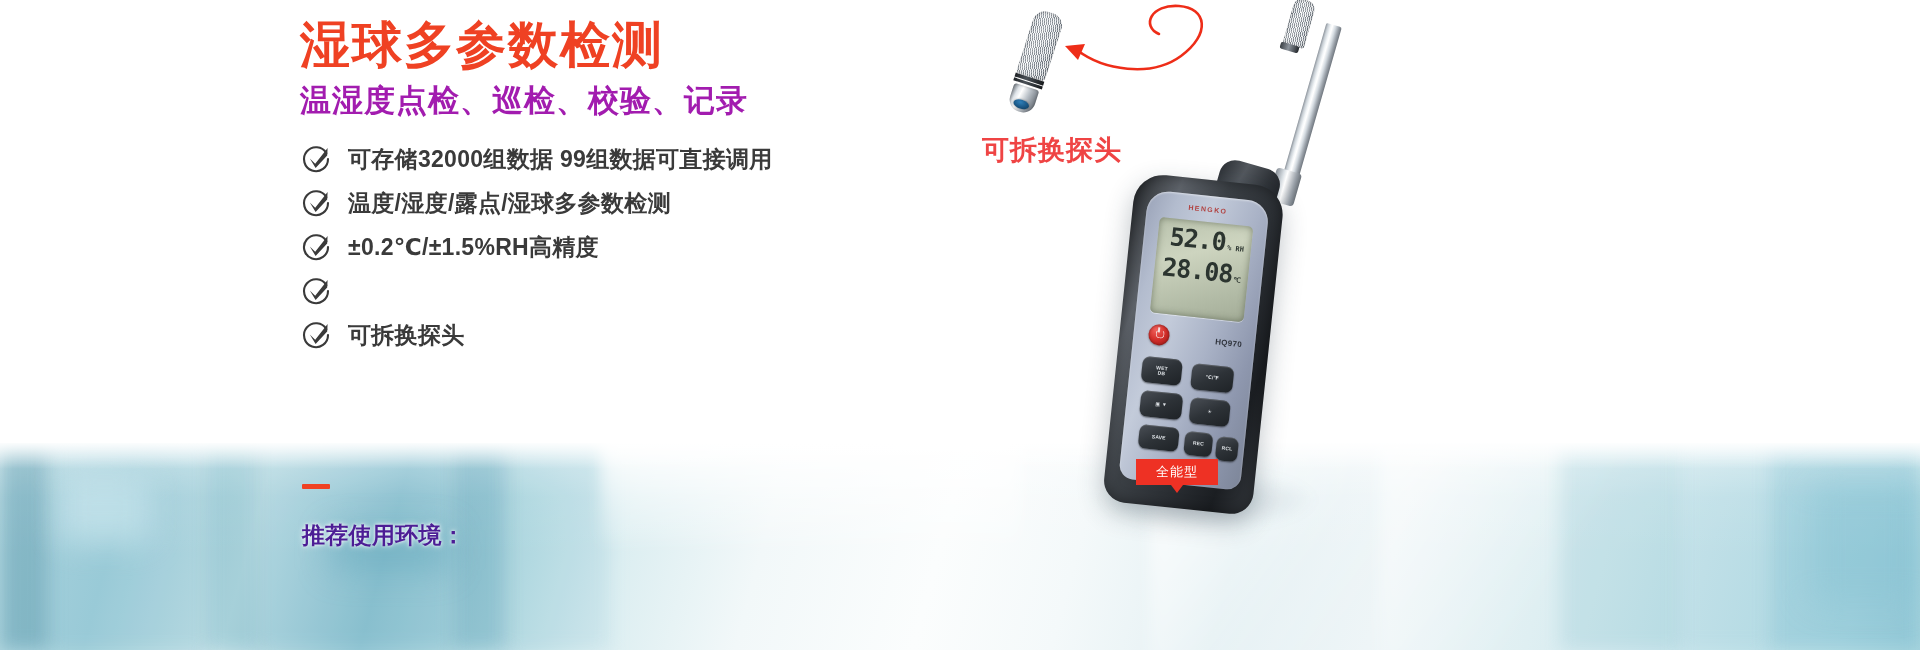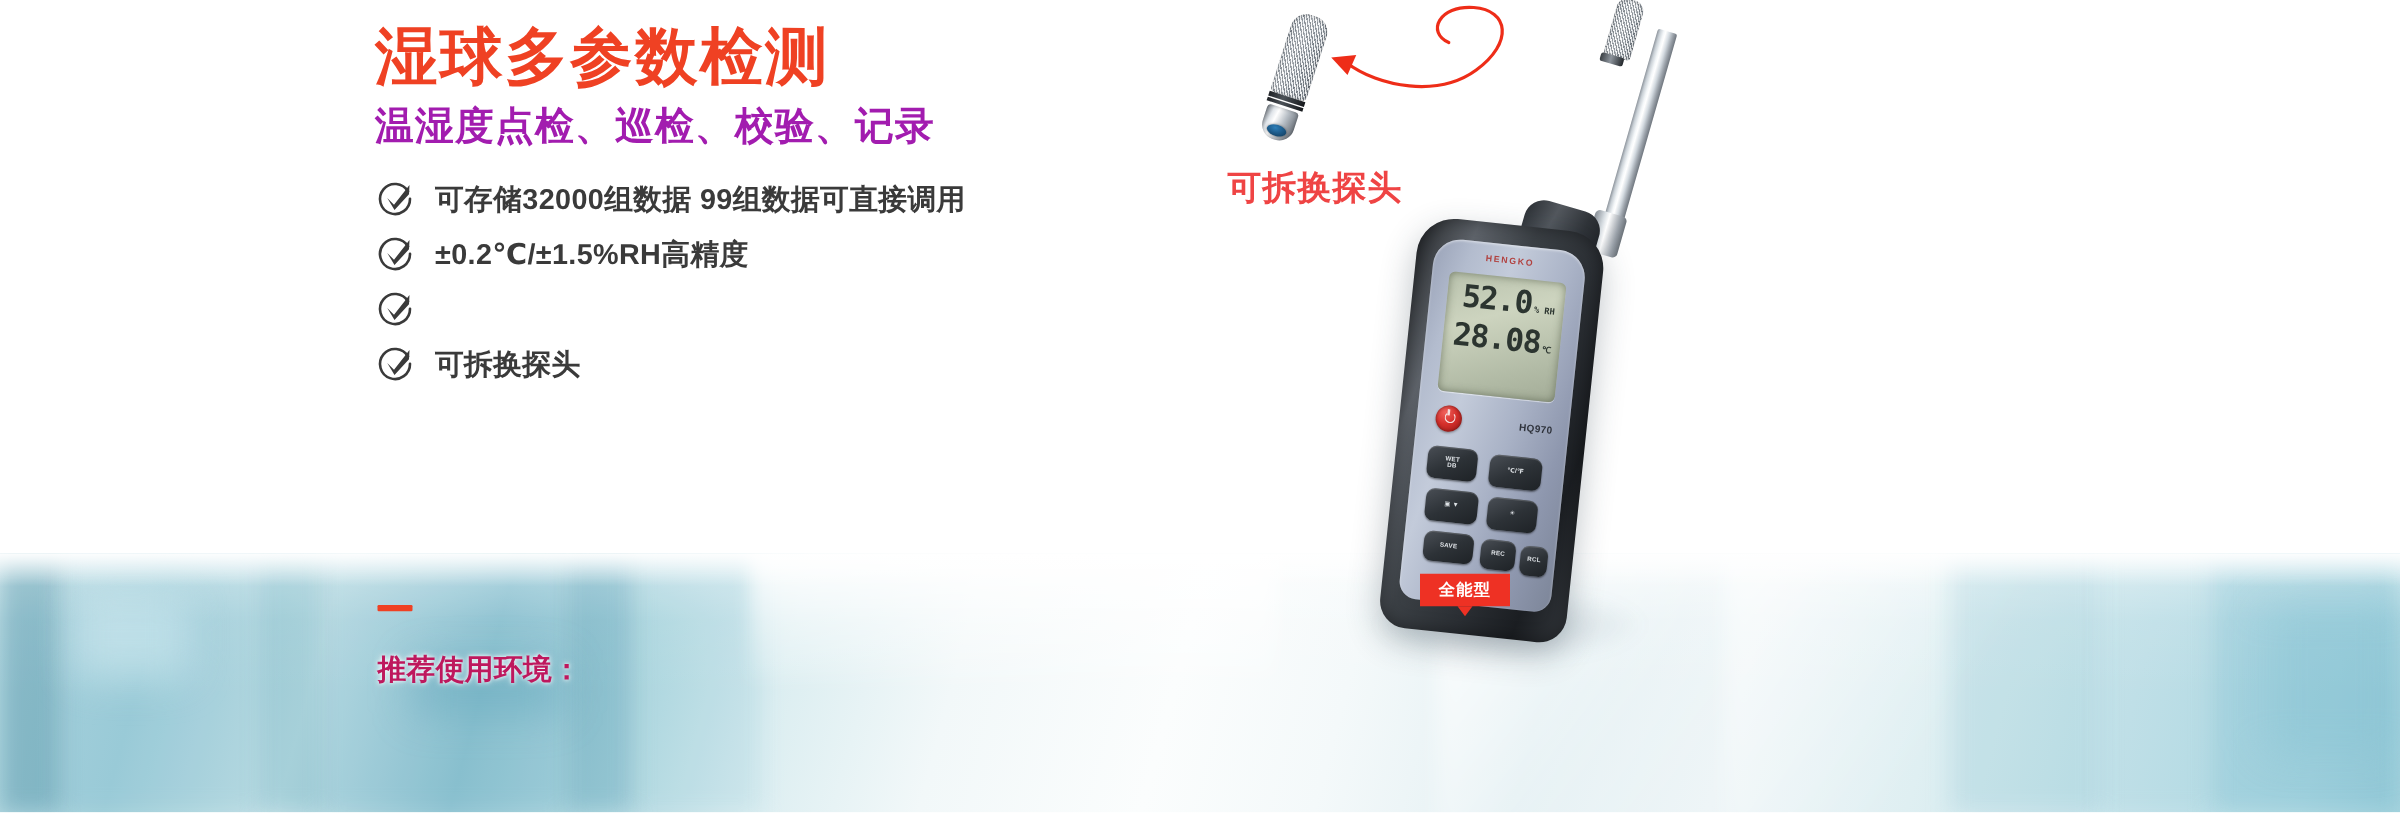--- a/index.html
+++ b/index.html
@@ -116,21 +116,21 @@
     position: absolute;
     left: 302px; top: 484px;
     width: 28px; height: 5px;
     background: #ef4123;
     border-radius: 1px;
   }
   .env-line {
     position: absolute;
     font-size: 23px;
     font-weight: bold;
-    color: #be185d;
+    color: #4c1d95;
     white-space: nowrap;
     letter-spacing: 0.3px;
     text-shadow: 0 0 6px rgba(255,255,255,0.85), 0 0 3px rgba(255,255,255,0.9);
   }
   .env-line.l1 { left: 302px; top: 520px; }
   .env-line.l2 { left: 310px; top: 558px; }
 
   
   .probe-wrap {
     position: absolute;
@@ -379,25 +379,25 @@
     justify-content: center;
     text-align: center;
     line-height: 1.05;
     letter-spacing: 0.2px;
   }
 
   
   .tag {
     position: absolute;
     left: 1136px; top: 459px;
-    width: 72px; height: 26px;
+    width: 82px; height: 26px;
     background: #ee3124;
     color: #ffffff;
     font-size: 13px;
-    font-weight: bold;
+    font-weight: normal;
     letter-spacing: 1px;
     display: flex;
     align-items: center;
     justify-content: center;
   }
   .tag::after {
     content: "";
     position: absolute;
     left: 50%; bottom: -8px;
     margin-left: -6px;
@@ -449,20 +449,29 @@
     <div class="feature">
       <span class="ck">
         <svg viewBox="0 0 30 30">
           <path d="M24.4 9.2 A12 12 0 1 0 26 15" fill="none" stroke="#3a3a3a" stroke-width="2.1" stroke-linecap="round"></path>
           <path d="M7.8 14.4 L13.2 19.8 L25.6 4.0 L25.2 11.4 L13.6 24.0 Z" fill="#3a3a3a"></path>
         </svg>
       </span>
       <span class="txt">可存储32000组数据  99组数据可直接调用</span>
     </div>
 
+    <div class="feature">
+      <span class="ck">
+        <svg viewBox="0 0 30 30">
+          <path d="M24.4 9.2 A12 12 0 1 0 26 15" fill="none" stroke="#3a3a3a" stroke-width="2.1" stroke-linecap="round"></path>
+          <path d="M7.8 14.4 L13.2 19.8 L25.6 4.0 L25.2 11.4 L13.6 24.0 Z" fill="#3a3a3a"></path>
+        </svg>
+      </span>
+      <span class="txt">温度/湿度/露点/湿球多参数检测</span>
+    </div>
 
     <div class="feature">
       <span class="ck">
         <svg viewBox="0 0 30 30">
           <path d="M24.4 9.2 A12 12 0 1 0 26 15" fill="none" stroke="#3a3a3a" stroke-width="2.1" stroke-linecap="round"></path>
           <path d="M7.8 14.4 L13.2 19.8 L25.6 4.0 L25.2 11.4 L13.6 24.0 Z" fill="#3a3a3a"></path>
         </svg>
       </span>
       <span class="txt">±0.2℃/±1.5%RH高精度</span>
     </div>

